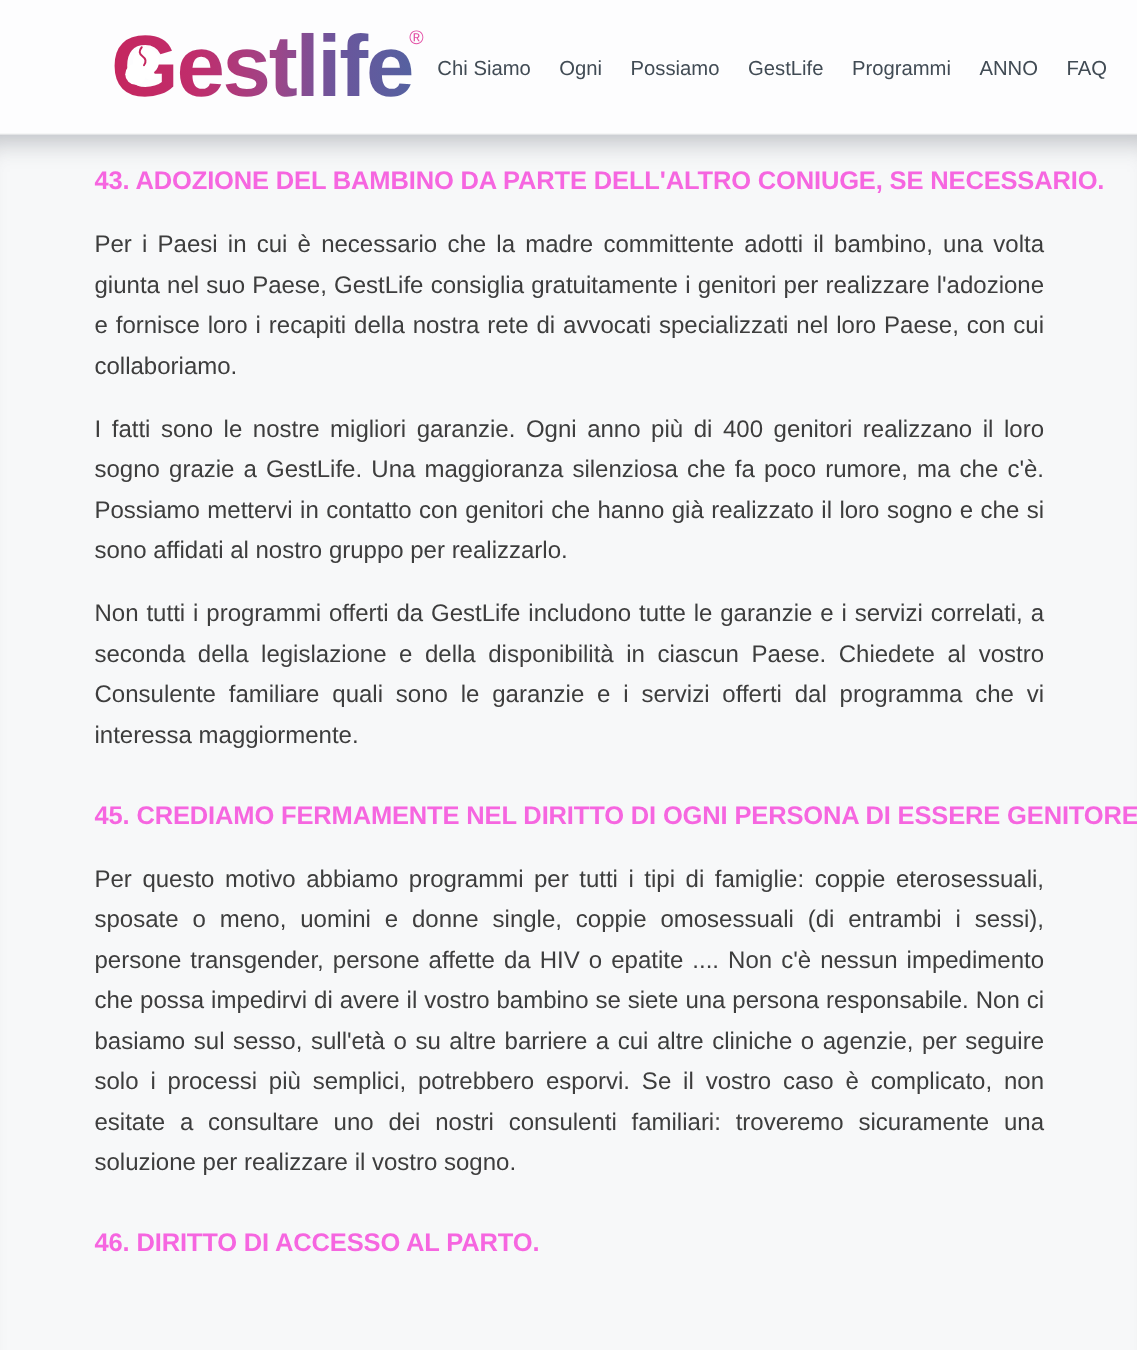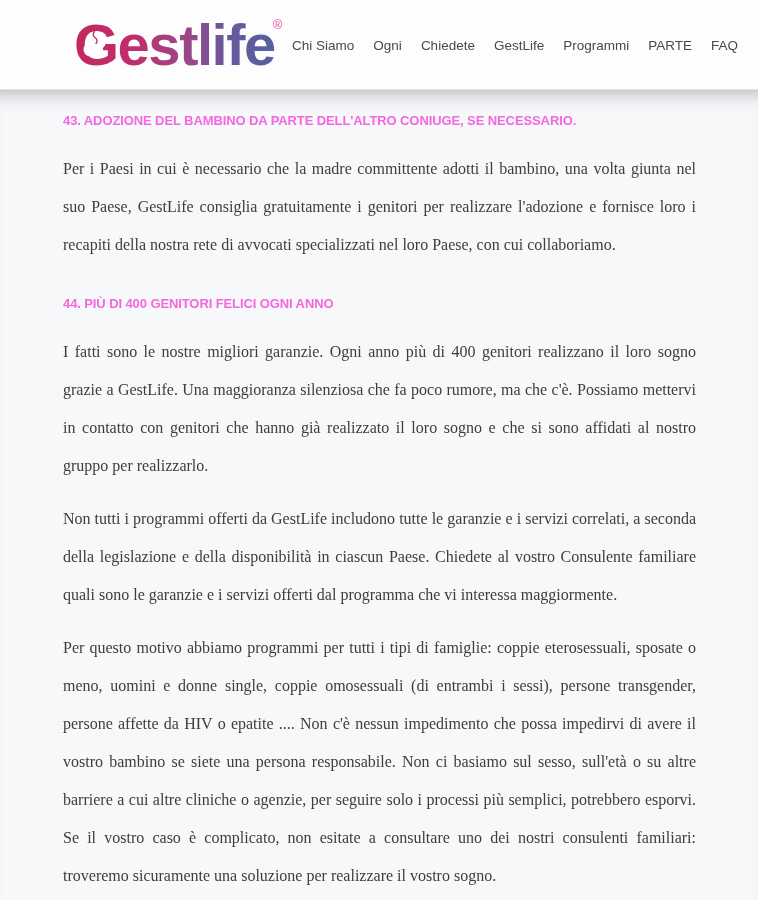--- a/index.html
+++ b/index.html
@@ -65,74 +65,76 @@
   
   .content {
     height: 811px;
     background: #f7f8f9;
     border-top: 1px solid #e3e4e6;
     box-shadow: inset 0 18px 16px -13px rgba(120,125,132,0.45);
     padding: 21px 62px 40px 63px;
   }
   .section-heading {
     color: #f666e0;
-    font-size: 13px;
+    font-size: 17px;
     font-weight: bold;
     letter-spacing: -0.1px;
     line-height: 19px;
     white-space: nowrap;
     margin: 30px 0 20px 0;
   }
   section:first-child .section-heading { margin-top: 0; }
   .body-para {
     color: #3d3d3d;
     font-size: 16px;
-    line-height: 38px;
+    line-height: 27px;
     text-align: justify;
     margin: 0 0 15px 0;
-    font-family: Liberation Serif, serif;
   }
 </style>
 </head>
 <body>
 
 <header class="site-header">
   <a class="logo" href="#">
     <span class="logo-text">Gestlife</span><span class="logo-reg">®</span>
     <svg class="fetus" width="26" height="30" viewBox="0 0 26 30" aria-hidden="true">
       <g fill="#ffffff">
         <path d="M11 3 C18 1 24 6 24 12 C24 18 19 21.5 13.5 21.5 C9 21.5 6.5 18.5 6.5 14.5 C6.5 9.5 8.5 4.5 11 3 Z"></path>
         <circle cx="8.5" cy="20.5" r="7"></circle>
         <circle cx="18" cy="21" r="3.2"></circle>
       </g>
       <path d="M12.5 2.5 q-3 3.5 0.5 6 q3.5 2.5 1 6" stroke="#c5265e" stroke-width="1.3" fill="none" stroke-linecap="round"></path>
     </svg>
   </a>
   <nav class="main-nav">
     <a href="#">Chi Siamo</a>
     <a href="#">Ogni</a>
-    <a href="#">Chiedete</a>
+    <a href="#">Possiamo</a>
     <a href="#">GestLife</a>
     <a href="#">Programmi</a>
-    <a href="#">PARTE</a>
+    <a href="#">ANNO</a>
     <a href="#">FAQ</a>
   </nav>
 </header>
 
 <main class="content">
 
   <section>
     <h2 class="section-heading">43. ADOZIONE DEL BAMBINO DA PARTE DELL'ALTRO CONIUGE, SE NECESSARIO.</h2>
     <p class="body-para">Per i Paesi in cui è necessario che la madre committente adotti il bambino, una volta giunta nel suo Paese, GestLife consiglia gratuitamente i genitori per realizzare l'adozione e fornisce loro i recapiti della nostra rete di avvocati specializzati nel loro Paese, con cui collaboriamo.</p>
   </section>
 
   <section>
-    <h2 class="section-heading">44. PIÙ DI 400 GENITORI FELICI OGNI ANNO</h2>
     <p class="body-para">I fatti sono le nostre migliori garanzie. Ogni anno più di 400 genitori realizzano il loro sogno grazie a GestLife. Una maggioranza silenziosa che fa poco rumore, ma che c'è. Possiamo mettervi in contatto con genitori che hanno già realizzato il loro sogno e che si sono affidati al nostro gruppo per realizzarlo.</p>
     <p class="body-para">Non tutti i programmi offerti da GestLife includono tutte le garanzie e i servizi correlati, a seconda della legislazione e della disponibilità in ciascun Paese. Chiedete al vostro Consulente familiare quali sono le garanzie e i servizi offerti dal programma che vi interessa maggiormente.</p>
   </section>
 
   <section>
+    <h2 class="section-heading">45. CREDIAMO FERMAMENTE NEL DIRITTO DI OGNI PERSONA DI ESSERE GENITORE</h2>
     <p class="body-para">Per questo motivo abbiamo programmi per tutti i tipi di famiglie: coppie eterosessuali, sposate o meno, uomini e donne single, coppie omosessuali (di entrambi i sessi), persone transgender, persone affette da HIV o epatite .... Non c'è nessun impedimento che possa impedirvi di avere il vostro bambino se siete una persona responsabile. Non ci basiamo sul sesso, sull'età o su altre barriere a cui altre cliniche o agenzie, per seguire solo i processi più semplici, potrebbero esporvi. Se il vostro caso è complicato, non esitate a consultare uno dei nostri consulenti familiari: troveremo sicuramente una soluzione per realizzare il vostro sogno.</p>
   </section>
 
+  <section>
+    <h2 class="section-heading">46. DIRITTO DI ACCESSO AL PARTO.</h2>
+  </section>
 
 </main>
 
 </body></html>

